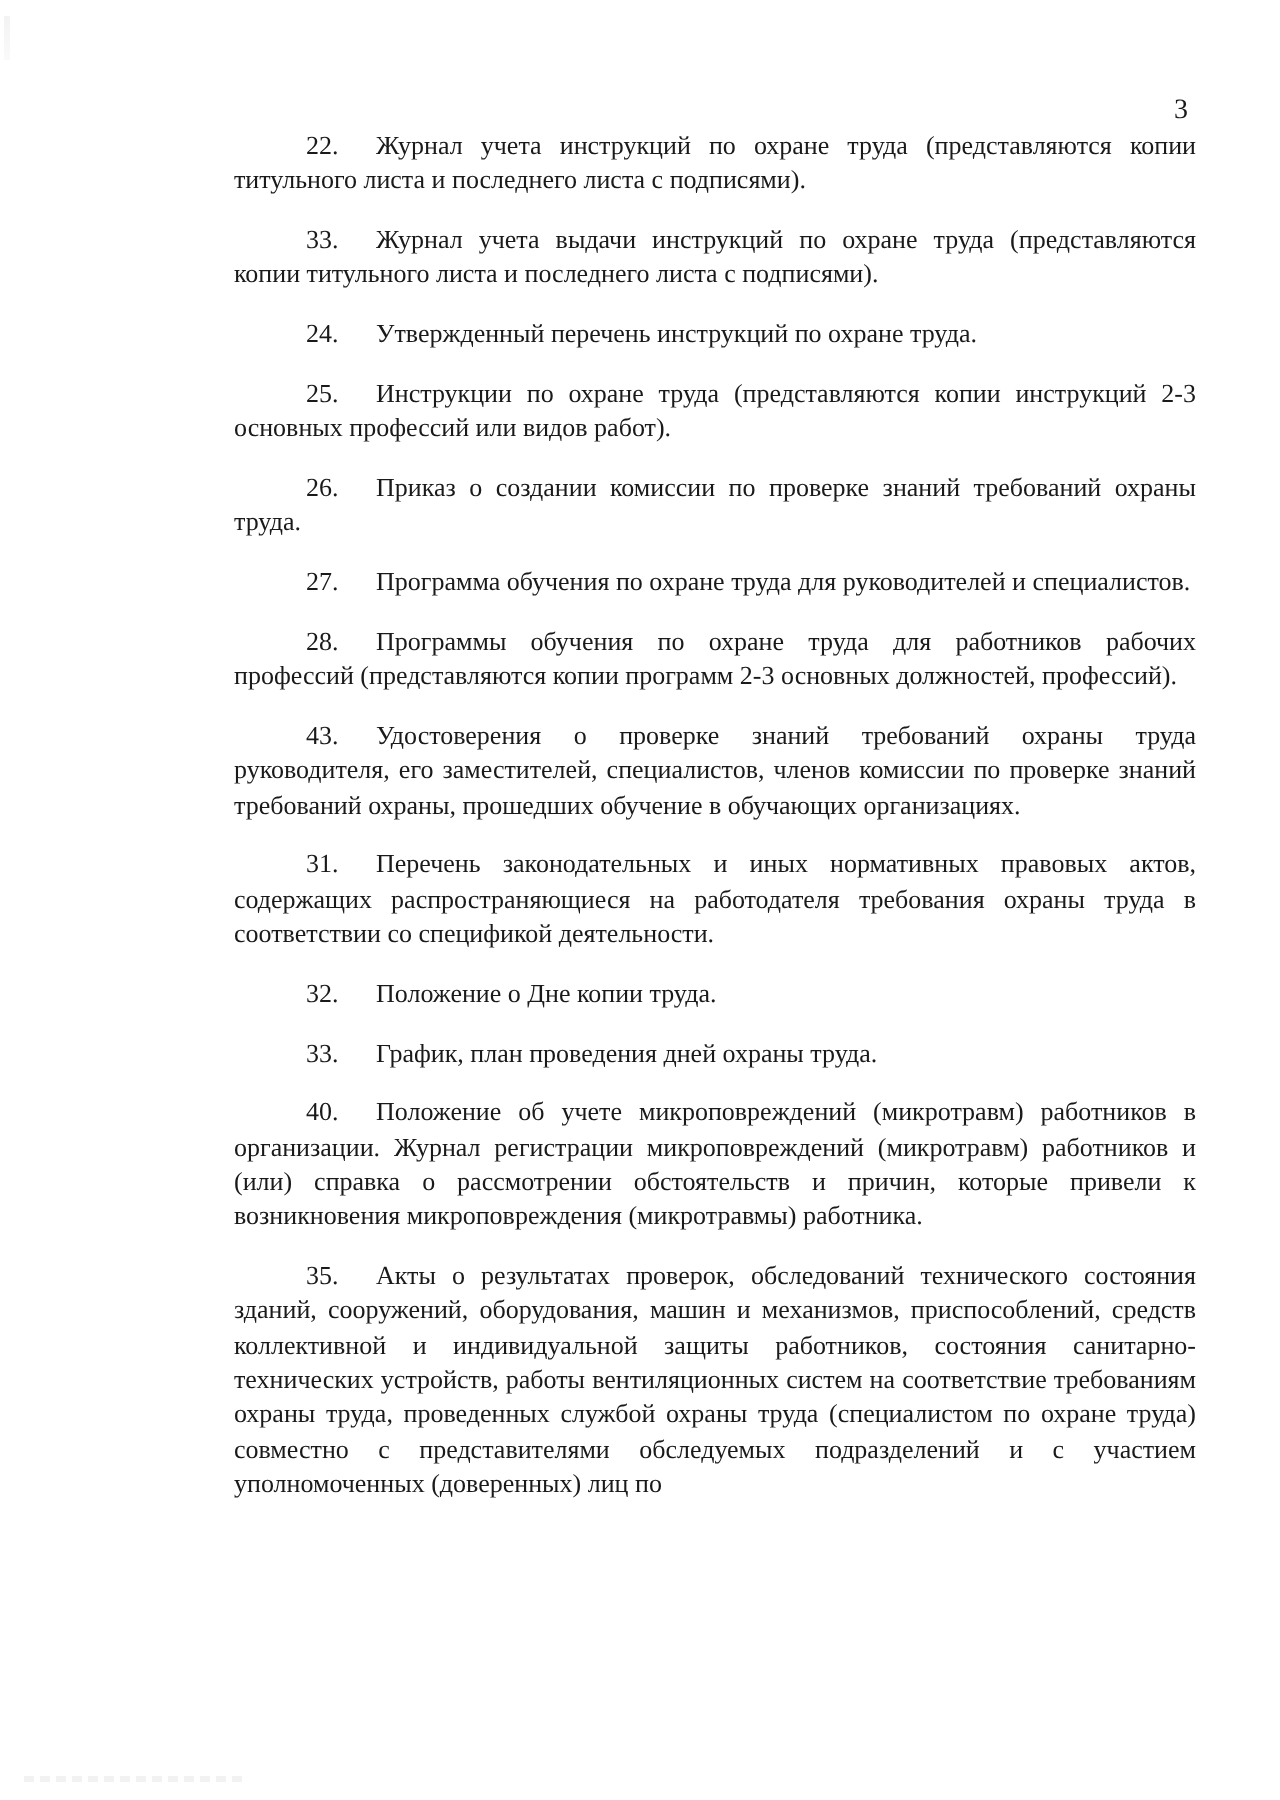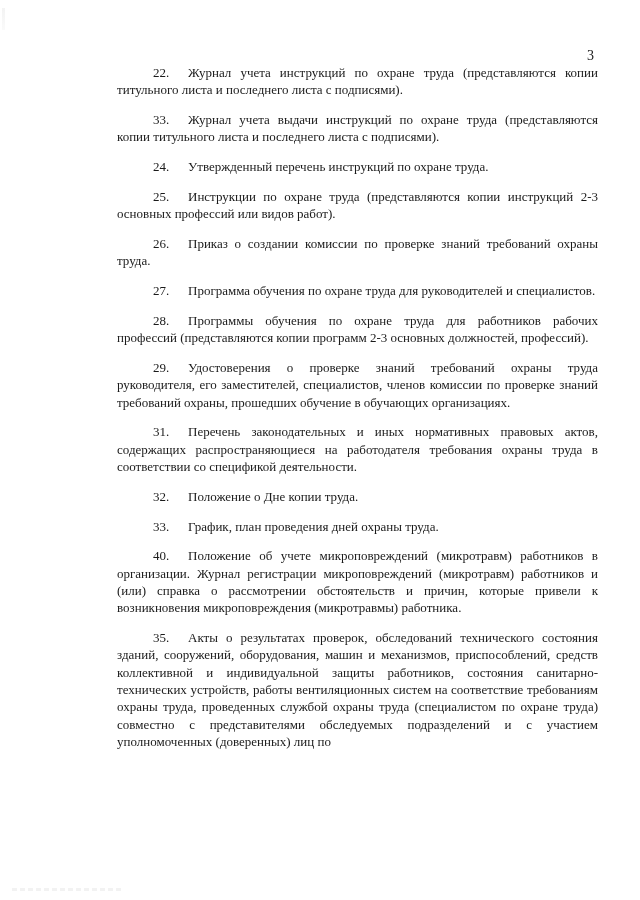--- a/index.html
+++ b/index.html
@@ -74,21 +74,21 @@
   <div class="page-number">3</div>
 
   <div class="content">
     <p class="item"><span class="num">22.</span><span>Журнал учета инструкций по охране труда (представляются копии титульного листа и последнего листа с подписями).</span></p>
     <p class="item"><span class="num">33.</span><span>Журнал учета выдачи инструкций по охране труда (представляются копии титульного листа и последнего листа с подписями).</span></p>
     <p class="item"><span class="num">24.</span><span>Утвержденный перечень инструкций по охране труда.</span></p>
     <p class="item"><span class="num">25.</span><span>Инструкции по охране труда (представляются копии инструкций 2-3 основных профессий или видов работ).</span></p>
     <p class="item"><span class="num">26.</span><span>Приказ о создании комиссии по проверке знаний требований охраны труда.</span></p>
     <p class="item"><span class="num">27.</span><span>Программа обучения по охране труда для руководителей и специалистов.</span></p>
     <p class="item"><span class="num">28.</span><span>Программы обучения по охране труда для работников рабочих профессий (представляются копии программ 2-3 основных должностей, профессий).</span></p>
-    <p class="item"><span class="num">29.</span><span>Удостоверения о проверке знаний требований охраны труда руководителя, его заместителей, специалистов, членов комиссии по проверке знаний требований охраны, прошедших обучение в обучающих организациях.</span></p>
+    <p class="item"><span class="num">43.</span><span>Удостоверения о проверке знаний требований охраны труда руководителя, его заместителей, специалистов, членов комиссии по проверке знаний требований охраны, прошедших обучение в обучающих организациях.</span></p>
     <p class="item"><span class="num">31.</span><span>Перечень законодательных и иных нормативных правовых актов, содержащих распространяющиеся на работодателя требования охраны труда в соответствии со спецификой деятельности.</span></p>
     <p class="item"><span class="num">32.</span><span>Положение о Дне копии труда.</span></p>
     <p class="item"><span class="num">33.</span><span>График, план проведения дней охраны труда.</span></p>
     <p class="item"><span class="num">40.</span><span>Положение об учете микроповреждений (микротравм) работников в организации. Журнал регистрации микроповреждений (микротравм) работников и (или) справка о рассмотрении обстоятельств и причин, которые привели к возникновения микроповреждения (микротравмы) работника.</span></p>
     <p class="item"><span class="num">35.</span><span>Акты о результатах проверок, обследований технического состояния зданий, сооружений, оборудования, машин и механизмов, приспособлений, средств коллективной и индивидуальной защиты работников, состояния санитарно-технических устройств, работы вентиляционных систем на соответствие требованиям охраны труда, проведенных службой охраны труда (специалистом по охране труда) совместно с представителями обследуемых подразделений и с участием уполномоченных (доверенных) лиц по</span></p>
   </div>
 
   <div class="scan-mark-bottom"></div>
 </div>
 

